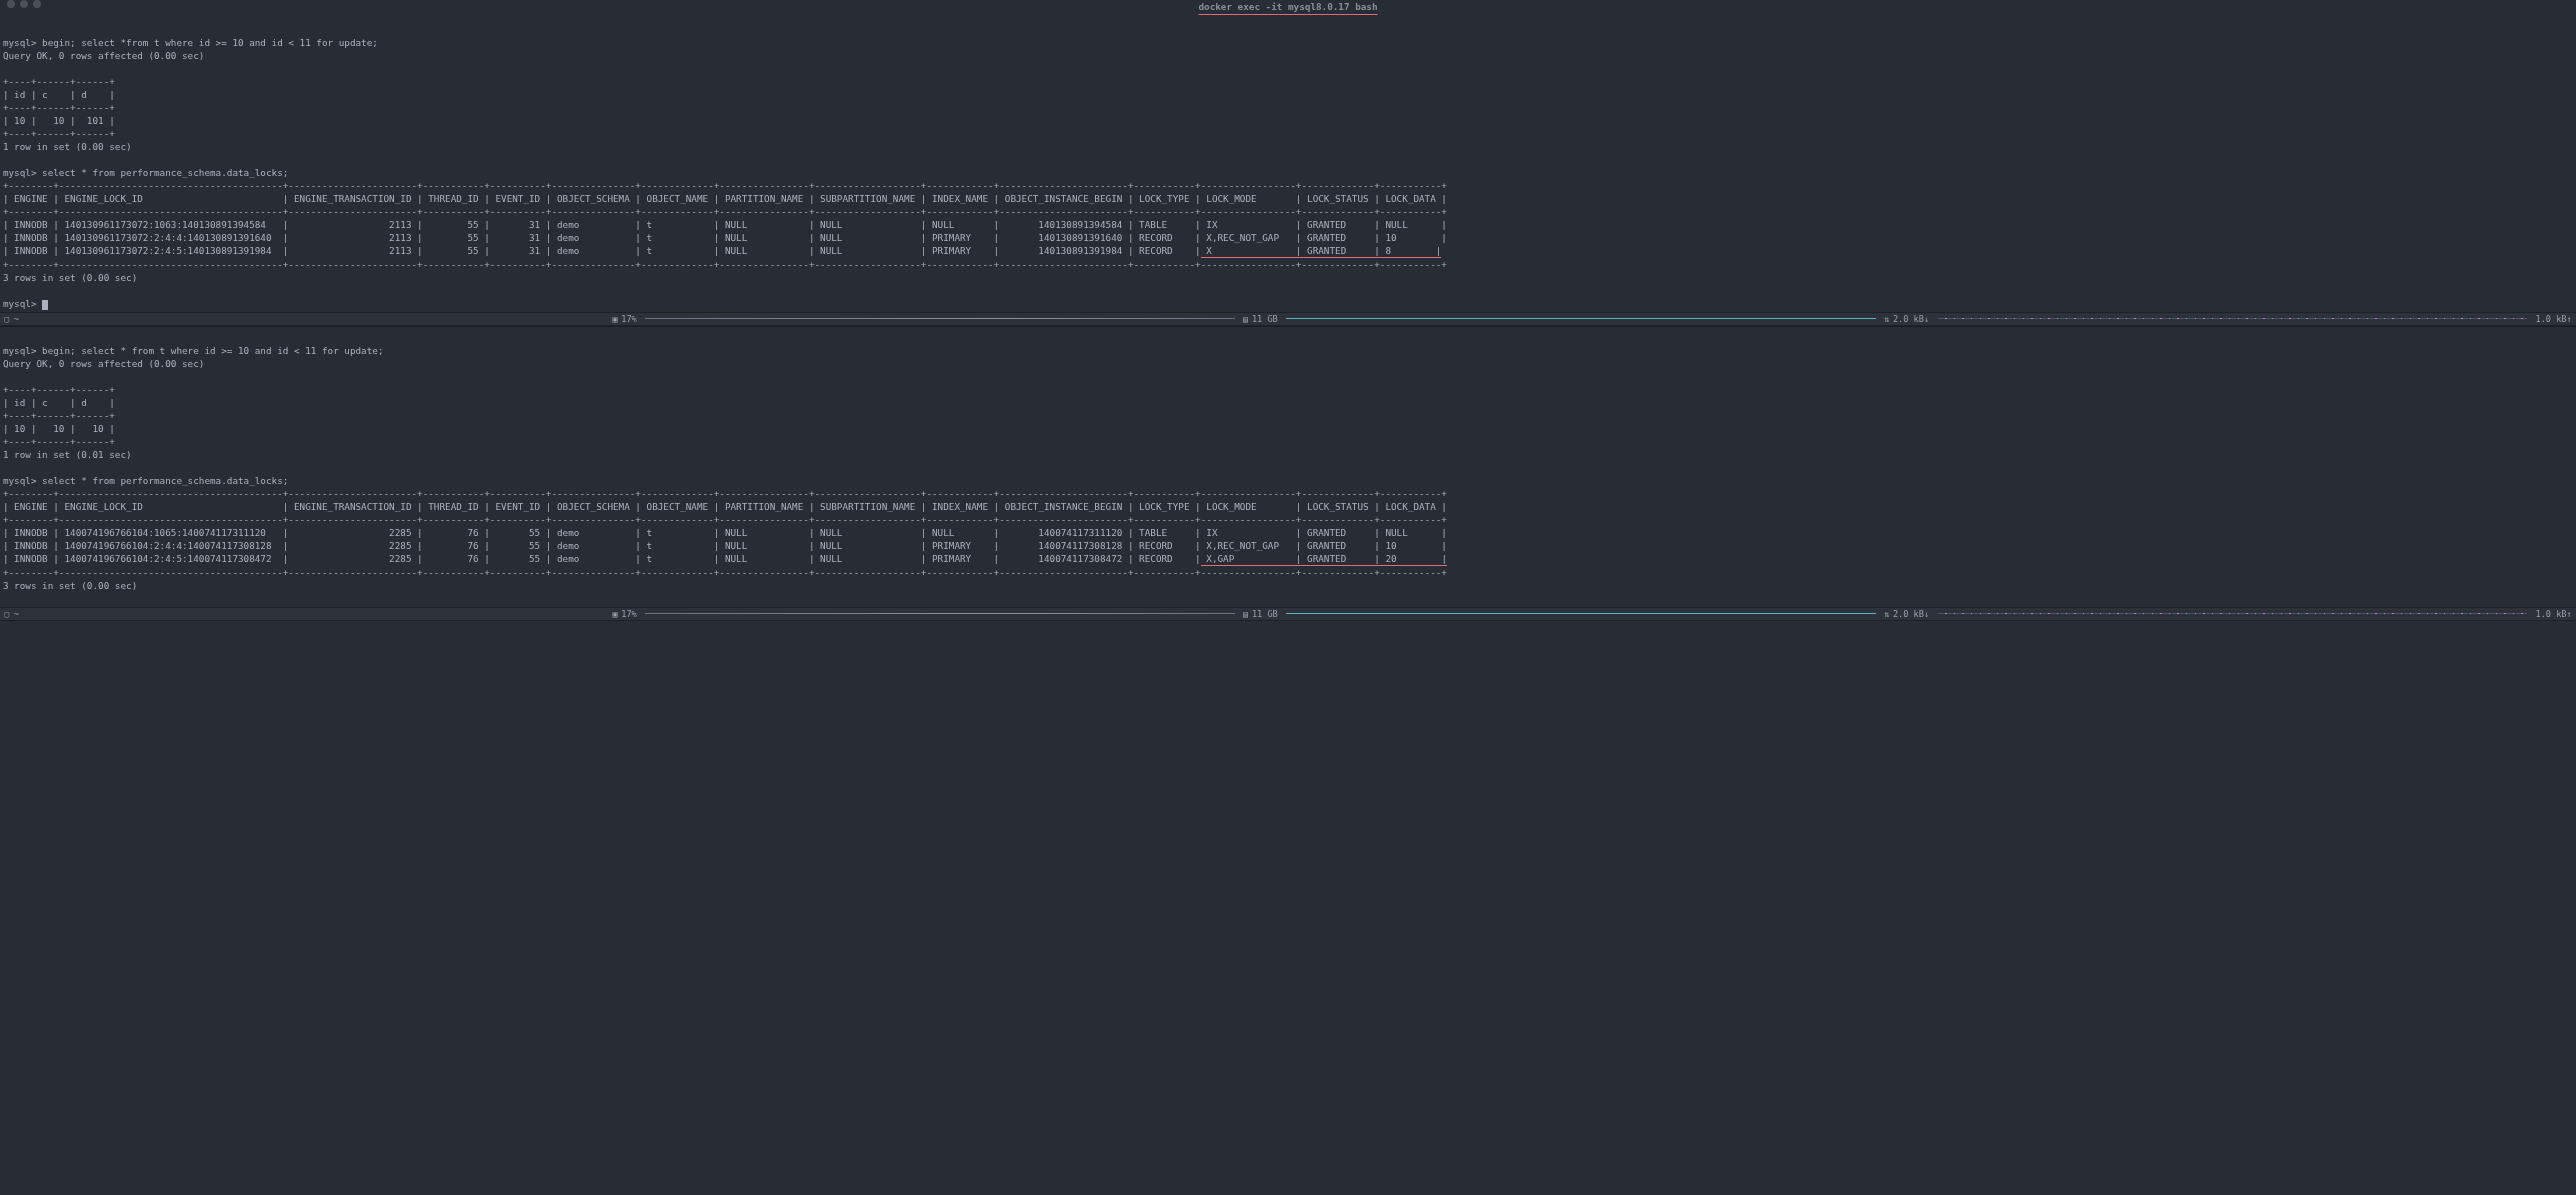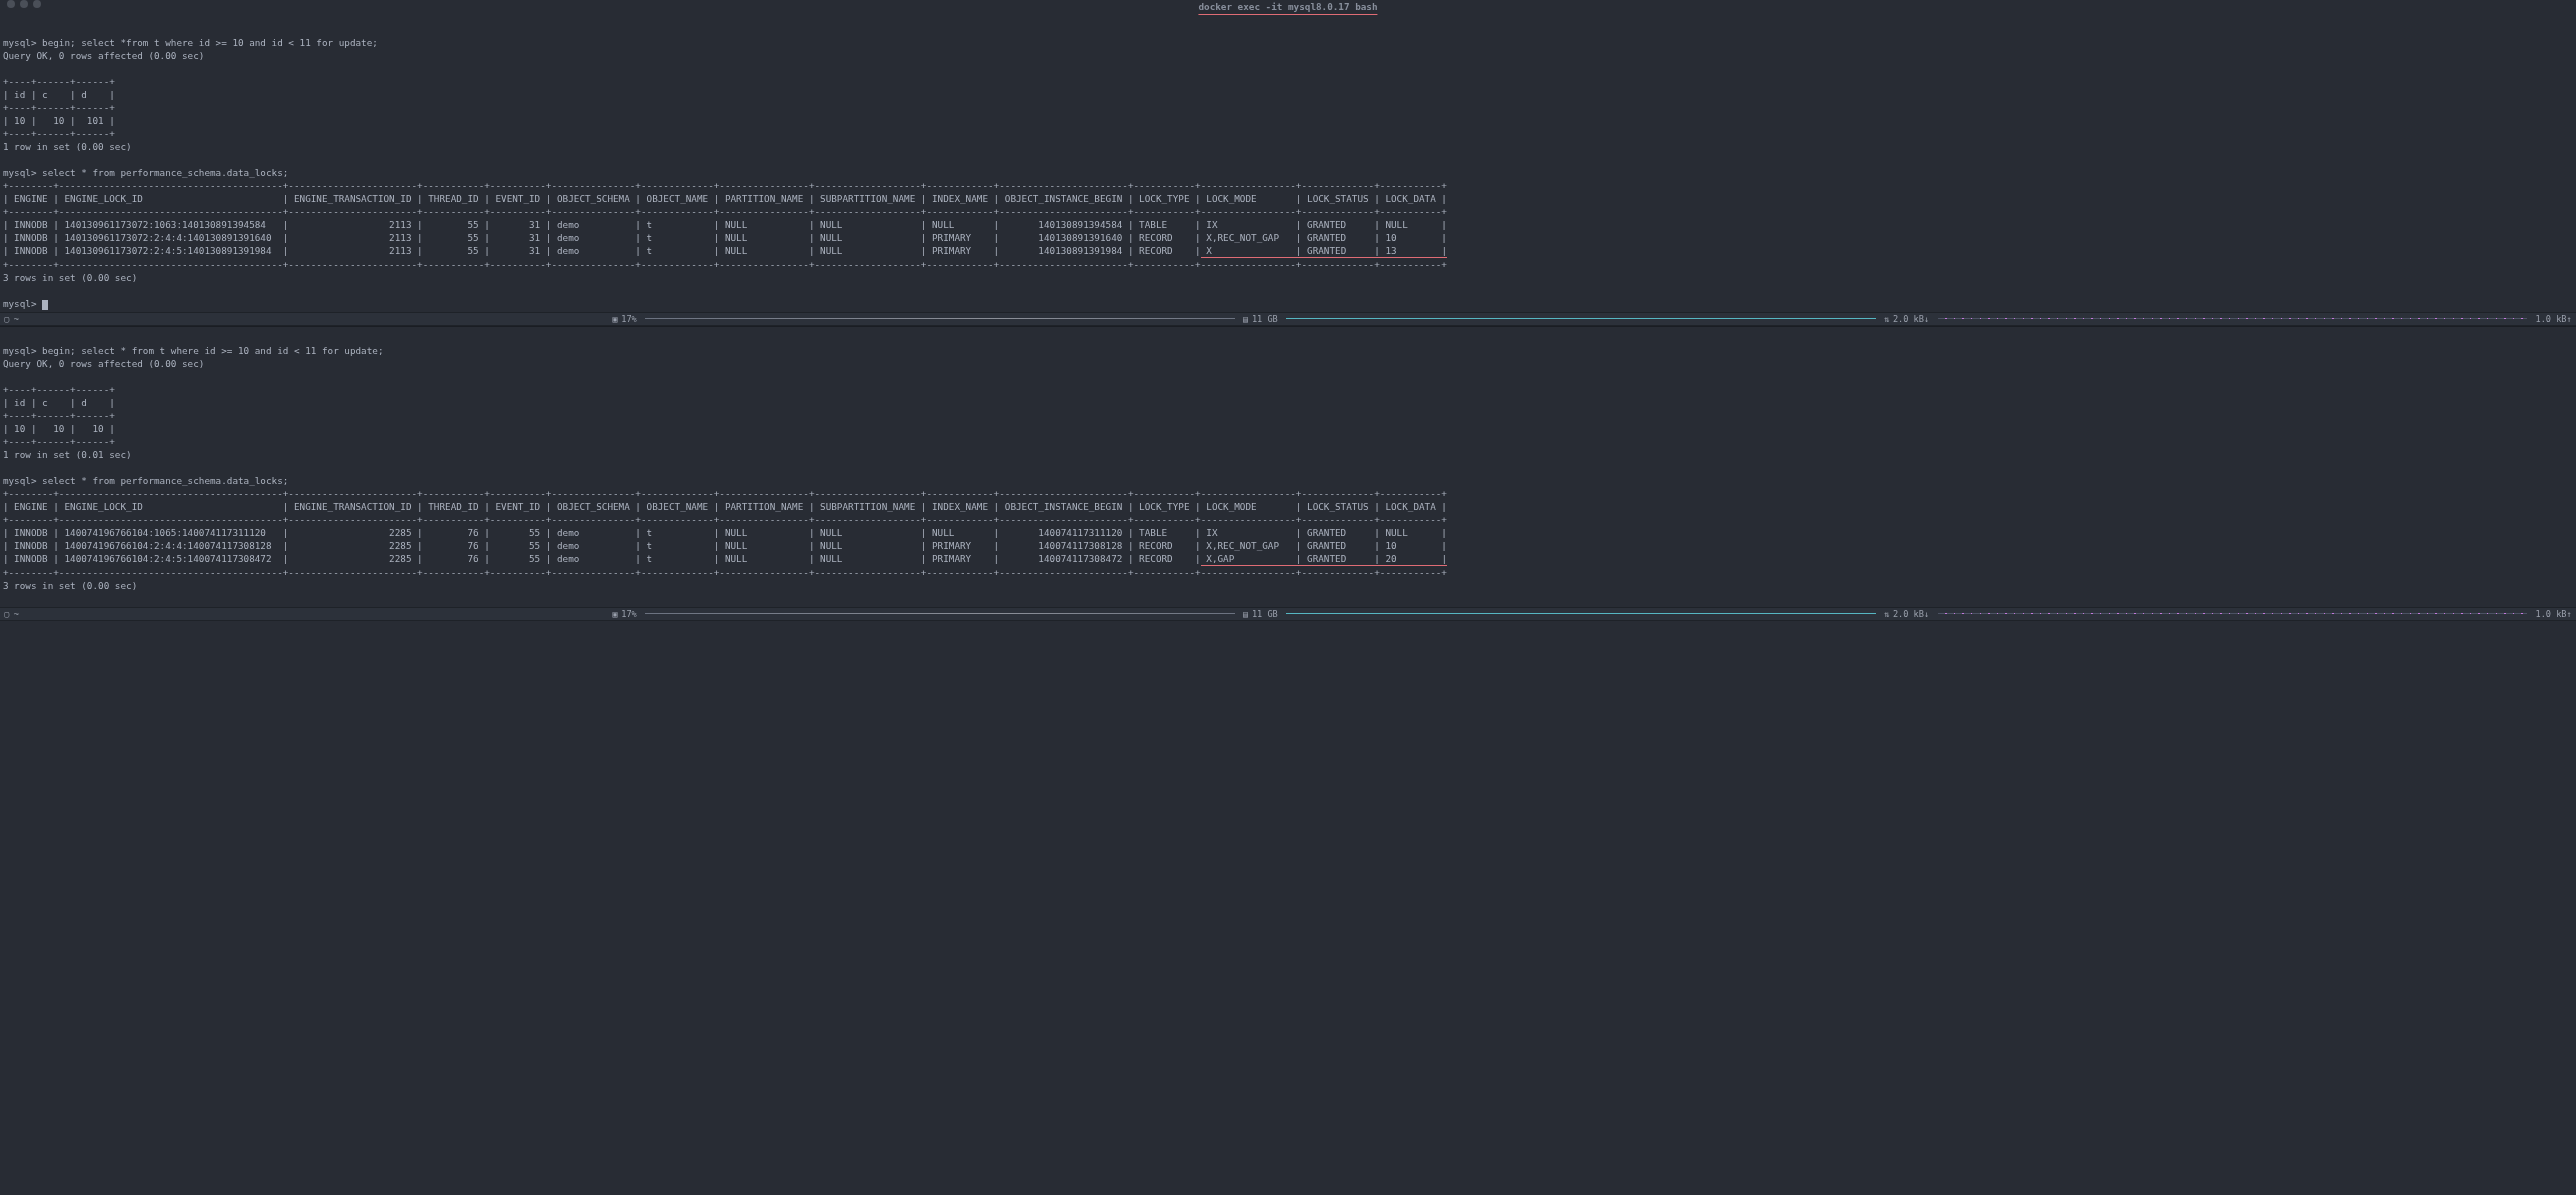--- a/index.html
+++ b/index.html
@@ -47,21 +47,21 @@
 | 10 |   10 |  101 |
 +----+------+------+
 1 row in set (0.00 sec)
 
 mysql&gt; select * from performance_schema.data_locks;
 +--------+----------------------------------------+-----------------------+-----------+----------+---------------+-------------+----------------+-------------------+------------+-----------------------+-----------+-----------------+-------------+-----------+
 | ENGINE | ENGINE_LOCK_ID                         | ENGINE_TRANSACTION_ID | THREAD_ID | EVENT_ID | OBJECT_SCHEMA | OBJECT_NAME | PARTITION_NAME | SUBPARTITION_NAME | INDEX_NAME | OBJECT_INSTANCE_BEGIN | LOCK_TYPE | LOCK_MODE       | LOCK_STATUS | LOCK_DATA |
 +--------+----------------------------------------+-----------------------+-----------+----------+---------------+-------------+----------------+-------------------+------------+-----------------------+-----------+-----------------+-------------+-----------+
 | INNODB | 140130961173072:1063:140130891394584   |                  2113 |        55 |       31 | demo          | t           | NULL           | NULL              | NULL       |       140130891394584 | TABLE     | IX              | GRANTED     | NULL      |
 | INNODB | 140130961173072:2:4:4:140130891391640  |                  2113 |        55 |       31 | demo          | t           | NULL           | NULL              | PRIMARY    |       140130891391640 | RECORD    | X,REC_NOT_GAP   | GRANTED     | 10        |
-| INNODB | 140130961173072:2:4:5:140130891391984  |                  2113 |        55 |       31 | demo          | t           | NULL           | NULL              | PRIMARY    |       140130891391984 | RECORD    |<span class="row-ul"> X               | GRANTED     | 13        |</span>
+| INNODB | 140130961173072:2:4:5:140130891391984  |                  2113 |        55 |       31 | demo          | t           | NULL           | NULL              | PRIMARY    |       140130891391984 | RECORD    |<span class="row-ul"> X               | GRANTED     | 8        |</span>
 +--------+----------------------------------------+-----------------------+-----------+----------+---------------+-------------+----------------+-------------------+------------+-----------------------+-----------+-----------------+-------------+-----------+
 3 rows in set (0.00 sec)
 
 mysql&gt; <span class="cursor"></span></div>
       <div class="statusbar">
   <div class="left">
           <span>▢</span>
           <span>~</span>
         </div>
   <div style="flex:1"></div>

